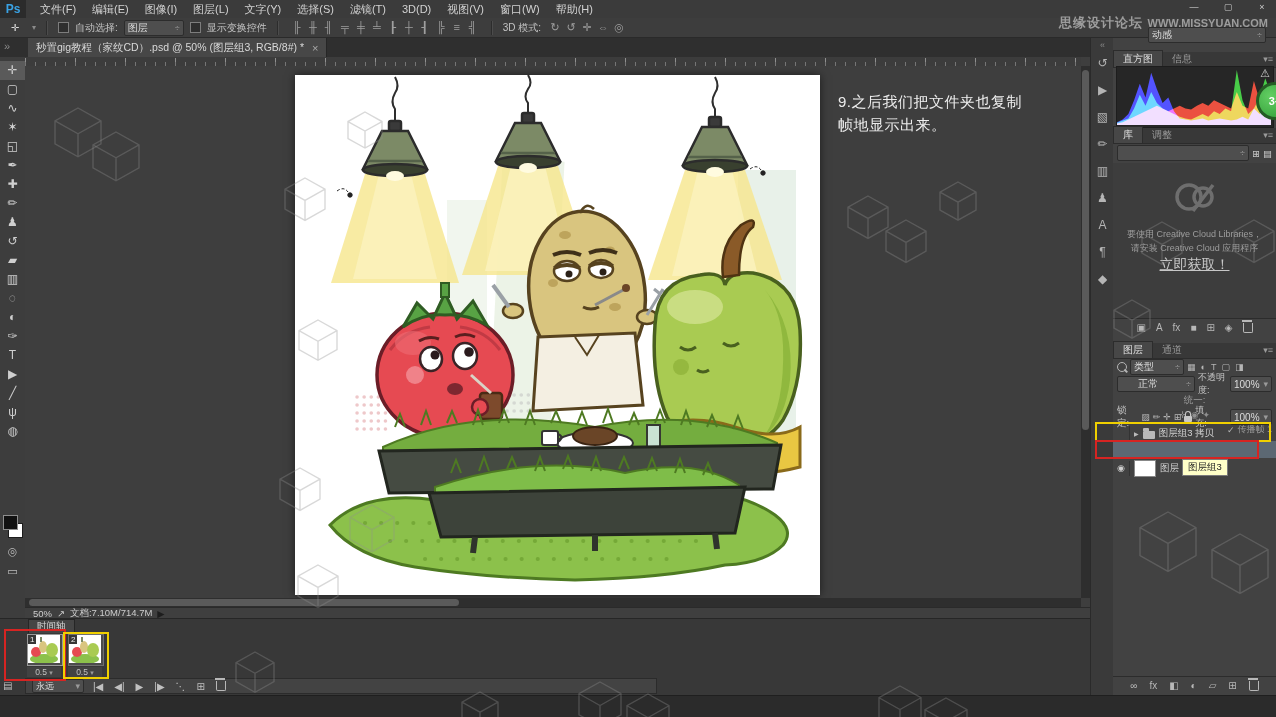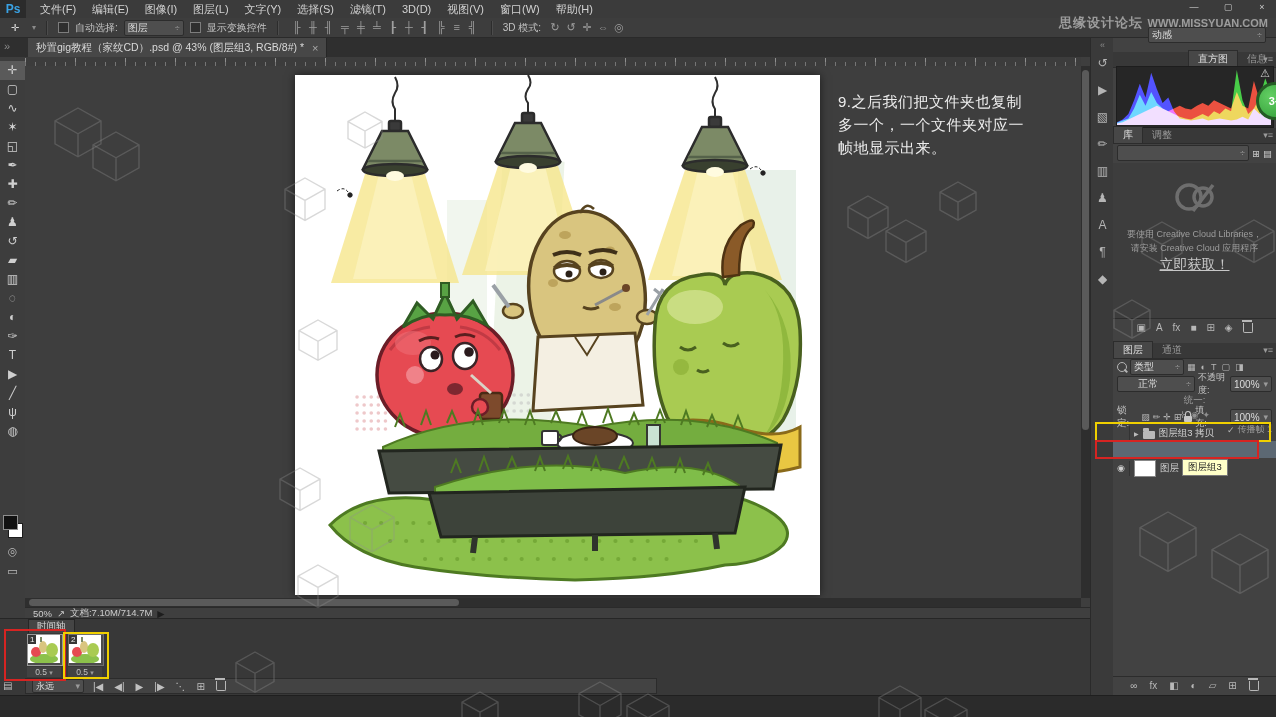--- a/index.html
+++ b/index.html
@@ -160,21 +160,21 @@
     <span class="url">WWW.MISSYUAN.COM</span>
   </div>
   <span id="workspace" class="combo">
     <span>动感</span>
     <span class="arr">÷</span>
   </span>
 
   <div id="tabbar" class="abs">
     <span id="tab-chevrons">»</span>
     <div id="doc-tab">
-      <span>秒置gig教程（家纹CD）.psd @ 43% (图层组3, RGB/8#) *</span>
+      <span>秒置gig教程（家纹CD）.psd @ 50% (图层组3, RGB/8#) *</span>
       <span class="close">×</span>
     </div>
   </div>
 
   <div id="toolbar" class="abs">
     <div id="toolbar-tools">
         <span class="gi tool sel">✛</span>
         <span class="gi tool">▢</span>
         <span class="gi tool">∿</span>
         <span class="gi tool">✶</span>
@@ -323,21 +323,20 @@
           <path d="M84 376 L486 370 L478 414 L94 418 Z" fill="#454b42" stroke="#22261f" stroke-width="3"></path>
 
           <path d="M140 412 Q240 378 330 398 Q400 382 444 410 L444 422 L140 422 Z" fill="#7fbd49" stroke="#4e7a22" stroke-width="2"></path>
           <path d="M156 398 l5 -13 l5 13 M184 396 l5 -14 l5 14 M212 394 l5 -12 l5 12 M240 396 l5 -14 l5 14 M268 394 l5 -13 l5 13 M296 396 l5 -14 l5 14 M324 394 l5 -12 l5 12 M352 396 l5 -13 l5 13 M380 398 l5 -14 l5 14 M408 400 l5 -12 l5 12" stroke="#4e7a22" stroke-width="2" fill="none"></path>
           <path d="M134 418 L450 412 L440 458 L146 462 Z" fill="#3d433a" stroke="#22261f" stroke-width="3"></path>
           <path d="M180 462 l-2 16 M420 458 l2 16 M300 460 l0 16" stroke="#2f332c" stroke-width="6"></path>
         </svg>
       </div>
       <div id="note">
         <div>9.之后我们把文件夹也复制</div>
-        <div>多一个，一个文件夹对应一</div>
         <div>帧地显示出来。</div>
       </div>
     </div>
     <div id="hscroll">
         <div class="thumb"></div>
       </div>
     <div id="vscroll">
         <div class="thumb"></div>
       </div>
   </div>
@@ -417,21 +416,21 @@
         <span class="gi ">▥</span>
         <span class="gi ">♟</span>
         <span class="gi ">A</span>
         <span class="gi ">¶</span>
         <span class="gi ">◆</span>
       </div>
   </div>
 
   <div id="panels" class="abs">
 
-    <div class="ptabs" style="top:14px;justify-content:flex-end;">
+    <div class="ptabs" style="top:14px;">
       <span class="ptab active">直方图</span>
       <span class="ptab">信息</span>
       <span class="pmenu">▾≡</span>
     </div>
     <div id="histogram-box">
       <svg id="histogram-svg" width="154" height="58" viewBox="0 0 154 58">
           <polygon points="0.0,55.3 5.7,52.5 11.4,47.0 17.1,33.3 22.8,16.8 28.5,30.5 34.2,5.8 39.9,22.3 45.6,36.0 51.3,30.5 57.0,44.3 62.7,51.4 68.4,52.5 74.1,53.6 79.9,52.5 85.6,51.4 91.3,53.6 97.0,52.5 102.7,51.4 108.4,52.5 114.1,53.6 119.8,52.5 125.5,49.8 131.2,52.5 136.9,41.5 142.6,47.0 148.3,38.8 154.0,49.8 154,58 0,58" fill="#3535ff" style="mix-blend-mode: screen;"></polygon>
           <polygon points="0.0,55.8 5.7,53.6 11.4,51.4 17.1,41.5 22.8,27.7 28.5,38.8 34.2,25.0 39.9,36.0 45.6,41.5 51.3,44.3 57.0,47.0 62.7,49.8 68.4,51.4 74.1,52.5 79.9,49.8 85.6,47.0 91.3,49.8 97.0,44.3 102.7,47.0 108.4,41.5 114.1,44.3 119.8,3.0 125.5,33.3 131.2,47.0 136.9,41.5 142.6,30.5 148.3,11.3 154.0,27.7 154,58 0,58" fill="#28c428" style="mix-blend-mode: screen;"></polygon>
           <polygon points="0.0,56.4 5.7,55.3 11.4,52.5 17.1,49.8 22.8,47.0 28.5,44.3 34.2,41.5 39.9,38.8 45.6,41.5 51.3,44.3 57.0,41.5 62.7,38.8 68.4,41.5 74.1,42.6 79.9,38.8 85.6,36.0 91.3,38.8 97.0,33.3 102.7,36.0 108.4,38.8 114.1,41.5 119.8,25.0 125.5,38.8 131.2,41.5 136.9,14.0 142.6,33.3 148.3,41.5 154.0,44.3 154,58 0,58" fill="#e8321e" style="mix-blend-mode: screen;"></polygon>
         </svg>

